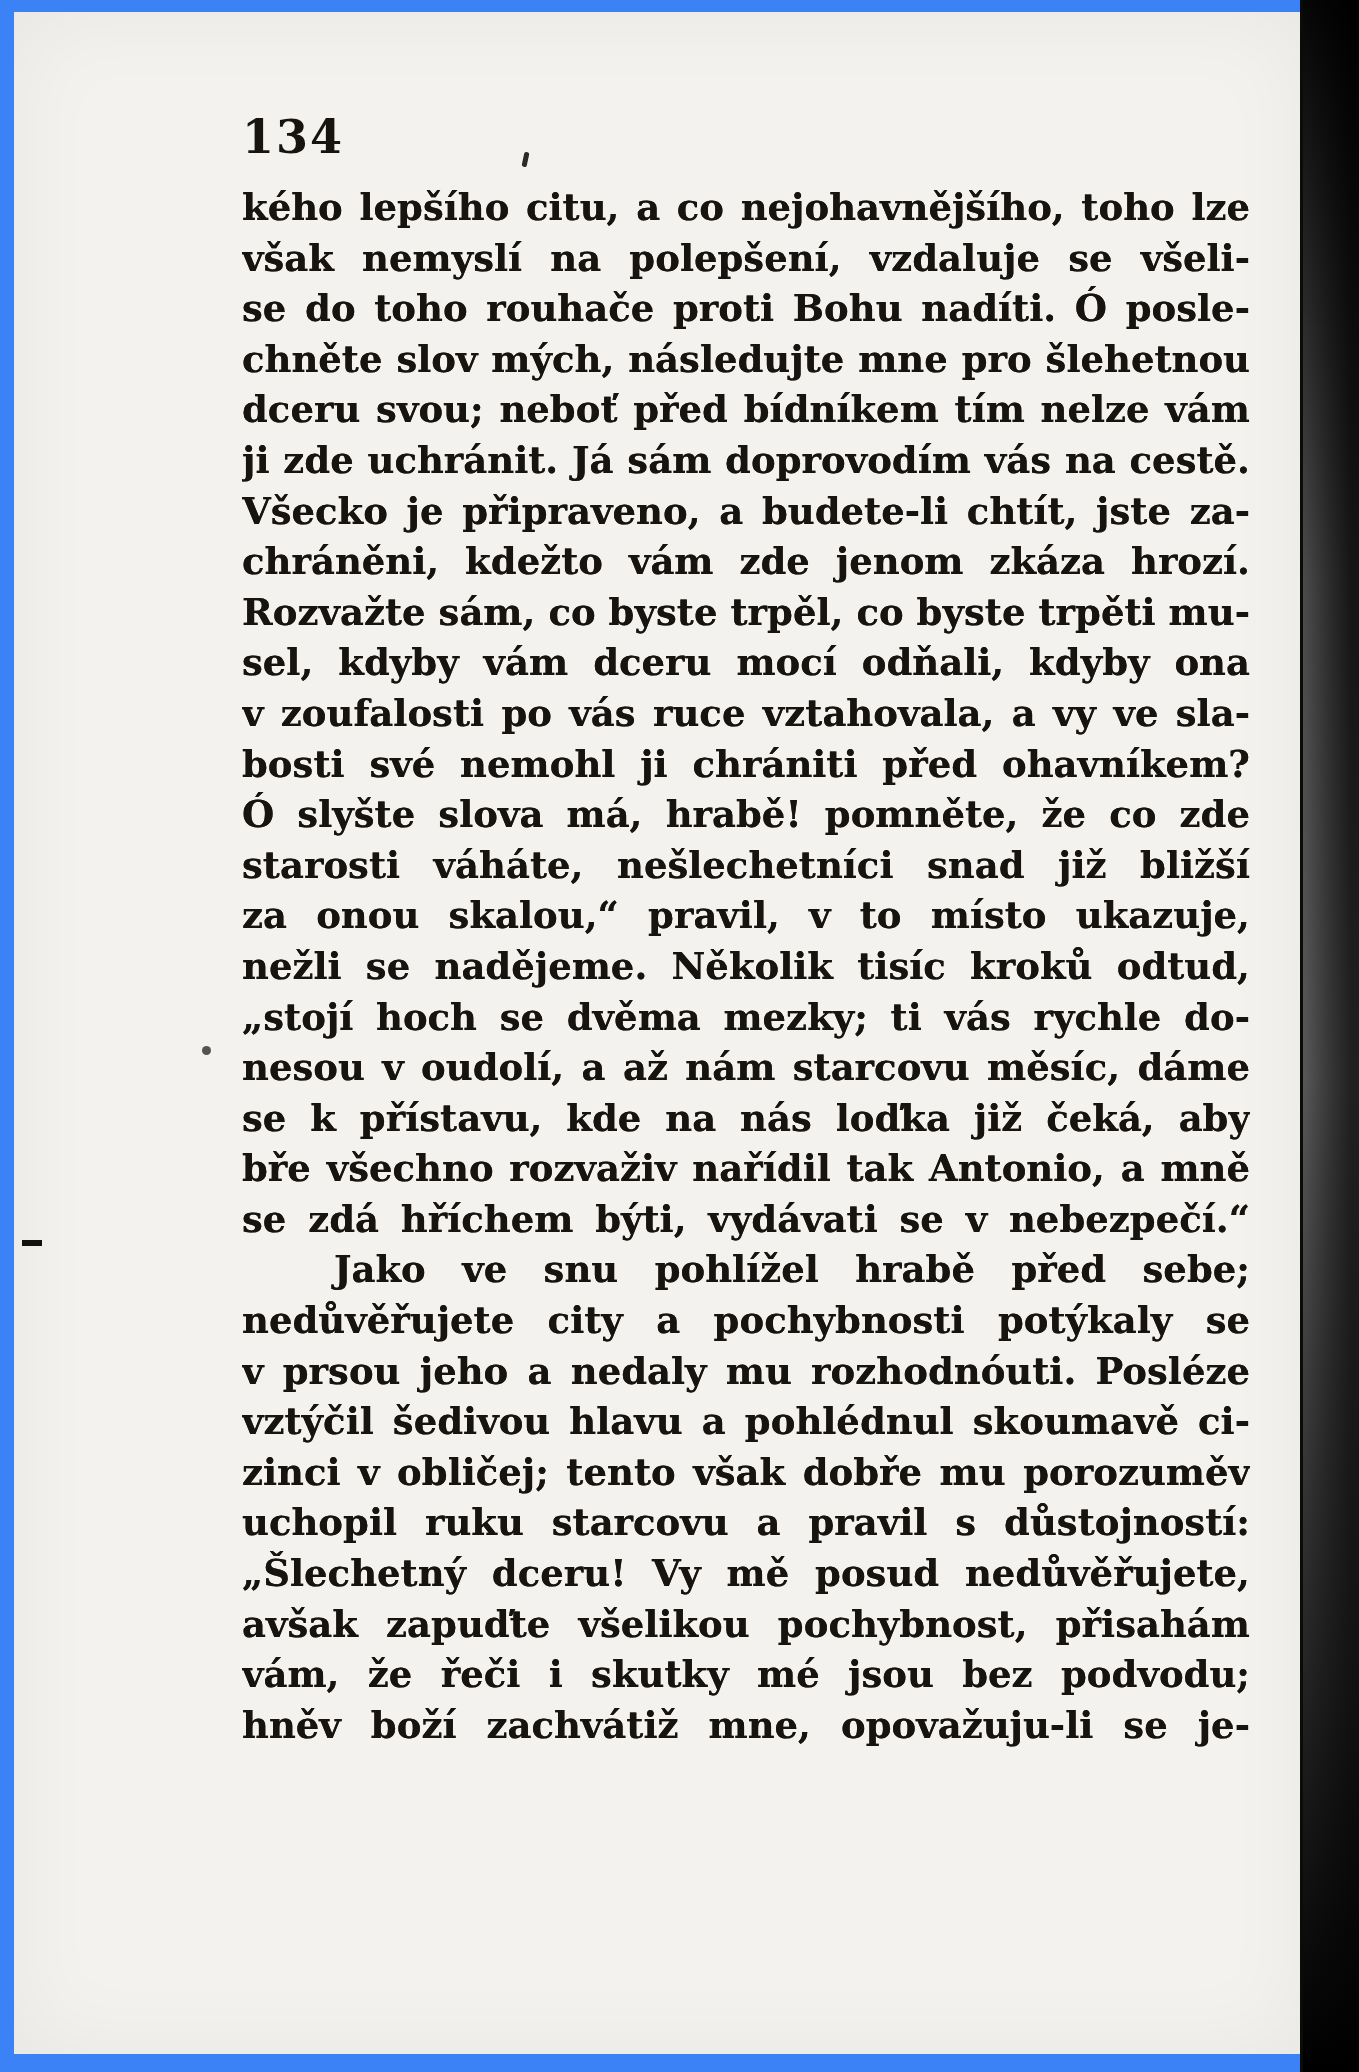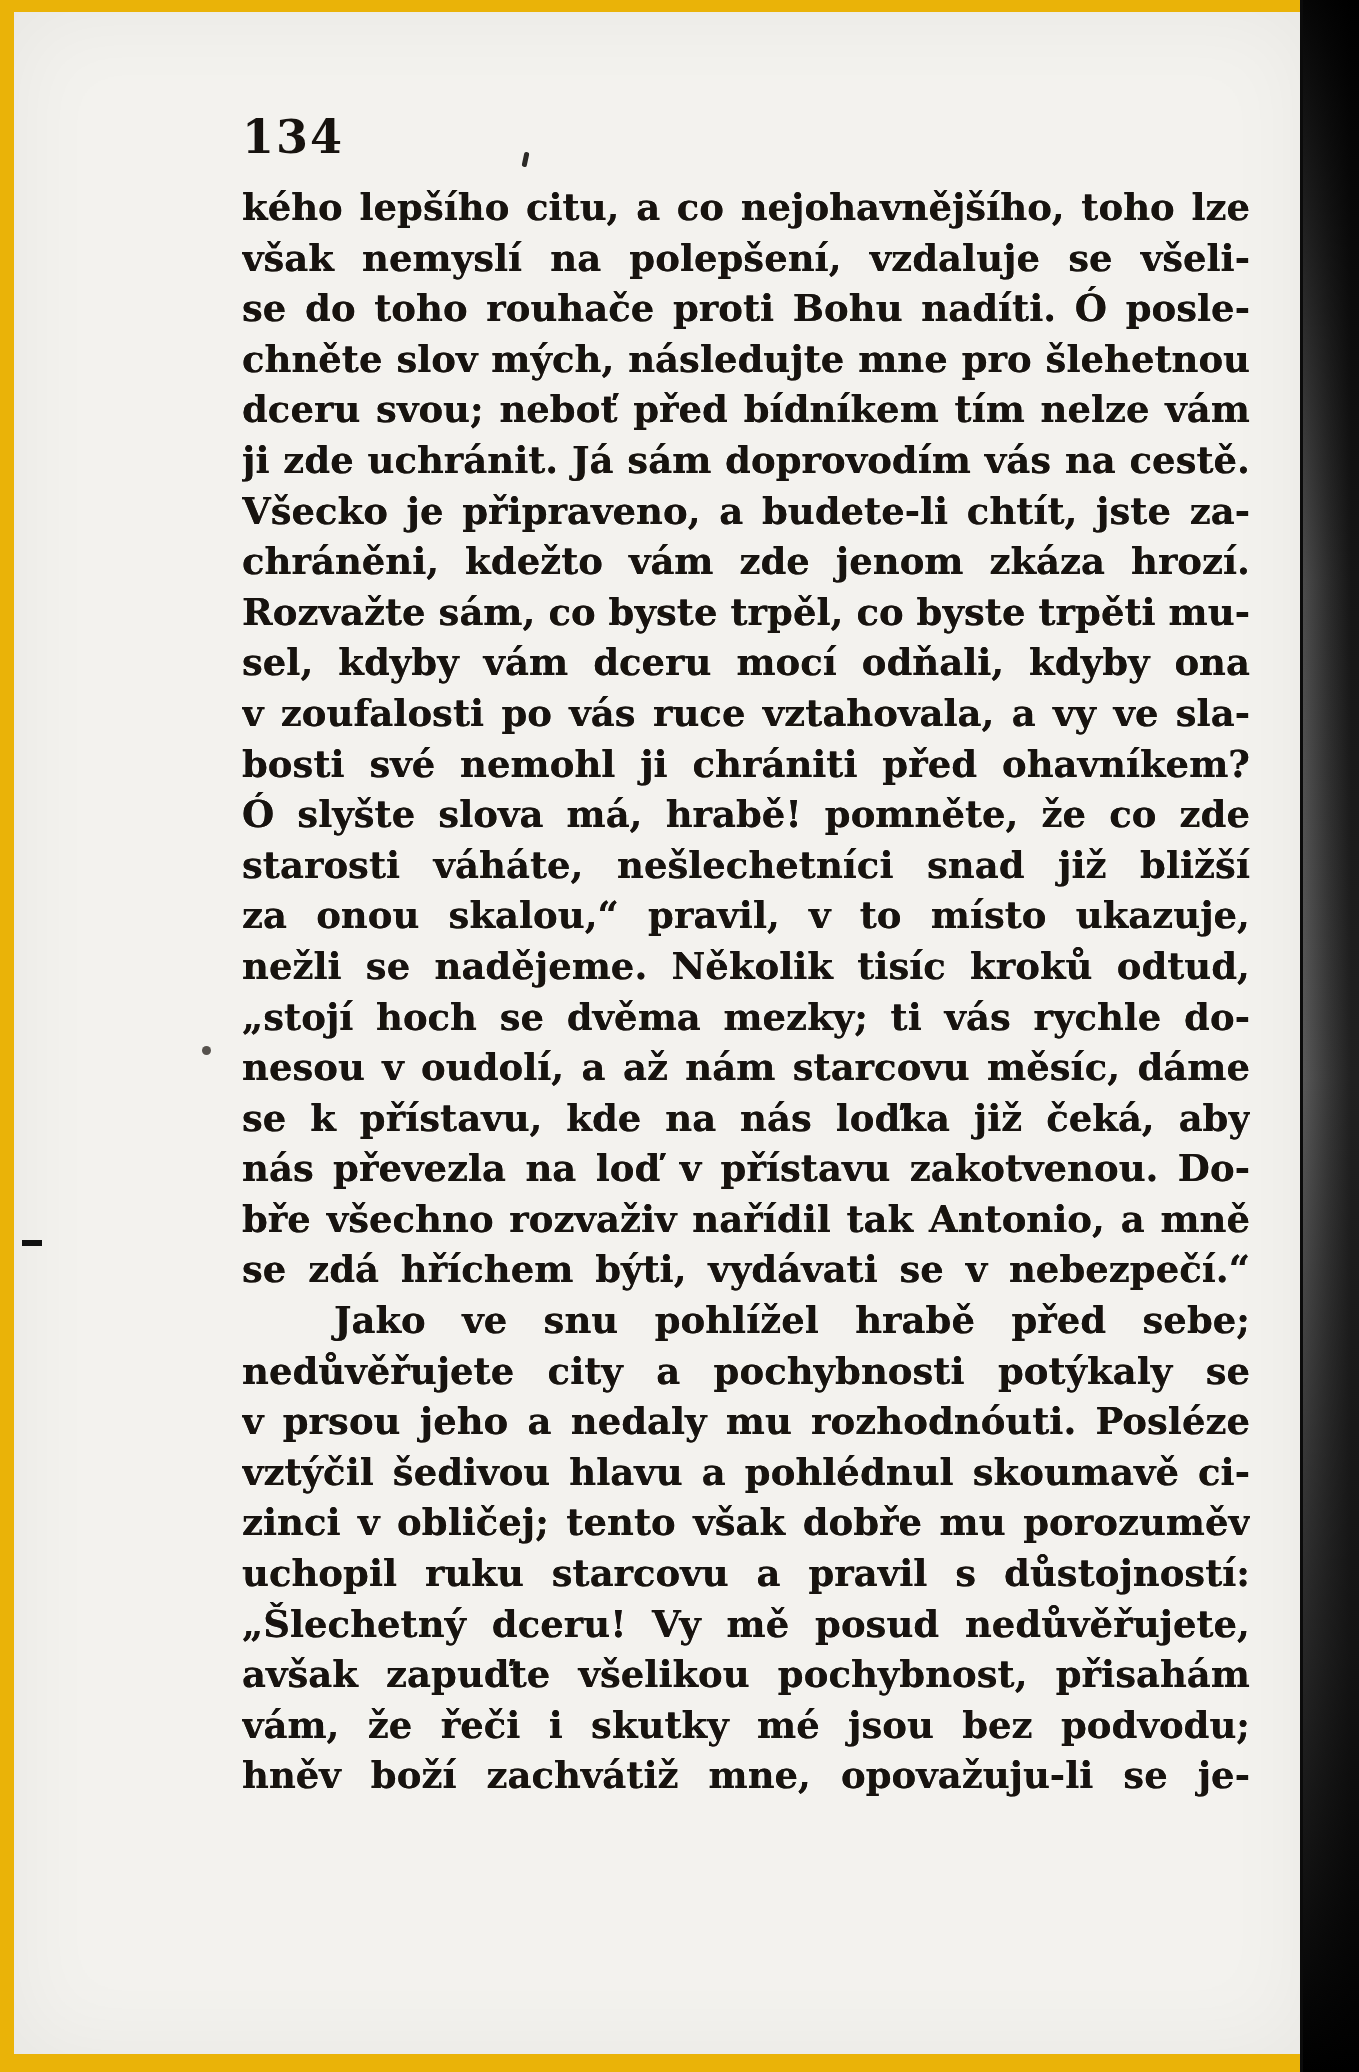--- a/index.html
+++ b/index.html
@@ -4,21 +4,21 @@
 <style>
   html, body {
     margin: 0;
     padding: 0;
     background: #000;
   }
   .scan {
     position: relative;
     width: 1359px;
     height: 2072px;
-    background: #eab308;
+    background: #3b82f6;
     overflow: hidden;
     font-family: "DejaVu Serif", "Liberation Serif", serif;
   }
   
   .page {
     position: absolute;
     left: 14px;
     top: 12px;
     width: 1292px;
     height: 2042px;
@@ -92,21 +92,20 @@
         <div class="line">sel, kdyby vám dceru mocí odňali, kdyby ona</div>
         <div class="line">v zoufalosti po vás ruce vztahovala, a vy ve sla-</div>
         <div class="line">bosti své nemohl ji chrániti před ohavníkem?</div>
         <div class="line">Ó slyšte slova má, hrabě! pomněte, že co zde bez</div>
         <div class="line">starosti váháte, nešlechetníci snad již bližší jsou,</div>
         <div class="line">za onou skalou,“ pravil, v to místo ukazuje,</div>
         <div class="line">nežli se nadějeme. Několik tisíc kroků odtud,</div>
         <div class="line">„stojí hoch se dvěma mezky; ti vás rychle do-</div>
         <div class="line">nesou v oudolí, a až nám starcovu měsíc, dáme</div>
         <div class="line">se k přístavu, kde na nás loďka již čeká, aby</div>
-        <div class="line">nás převezla na loď v přístavu zakotvenou. Do-</div>
         <div class="line">bře všechno rozvaživ nařídil tak Antonio, a mně</div>
         <div class="line">se zdá hříchem býti, vydávati se v nebezpečí.“</div>
         <div class="line indent">Jako ve snu pohlížel hrabě před sebe;</div>
         <div class="line">nedůvěřujete city a pochybnosti potýkaly se</div>
         <div class="line">v prsou jeho a nedaly mu rozhodnóuti. Posléze</div>
         <div class="line">vztýčil šedivou hlavu a pohlédnul skoumavě ci-</div>
         <div class="line">zinci v obličej; tento však dobře mu porozuměv</div>
         <div class="line">uchopil ruku starcovu a pravil s důstojností:</div>
         <div class="line">„Šlechetný dceru! Vy mě posud nedůvěřujete,</div>
         <div class="line">avšak zapuďte všelikou pochybnost, přisahám</div>

